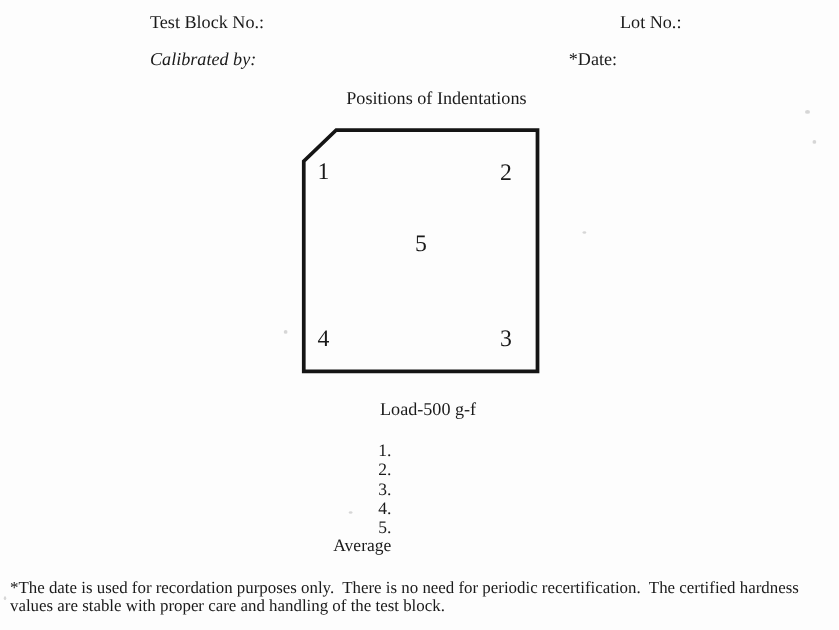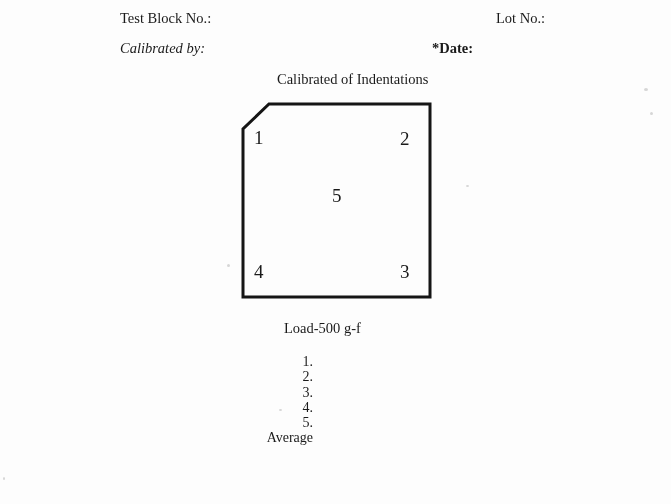--- a/index.html
+++ b/index.html
@@ -74,46 +74,47 @@
   }
 </style>
 </head>
 <body>
 
 <div class="page">
 
   <div class="abs field-label" style="left:120px; top:10px;">Test Block No.:</div>
   <div class="abs field-label" style="left:455px; top:10px;margin-left:41px;">Lot No.:</div>
   <div class="abs field-label" style="left:120px; top:40px;font-style:italic;">Calibrated by:</div>
-  <div class="abs field-label" style="left:432px; top:40px;font-weight:bold;">*Date:</div>
+  <div class="abs field-label" style="left:455px; top:40px;">*Date:</div>
 
-  <div class="abs section-title" style="left:277px; top:71px;">Calibrated of Indentations</div>
+  <div class="abs section-title" style="left:277px; top:71px;">Positions of Indentations</div>
 
   <div class="diagram">
     <svg width="192" height="198" viewBox="0 0 192 198">
       <polygon points="28,2 189,2 189,195 2,195 2,27" fill="none" stroke="#151515" stroke-width="3" stroke-linejoin="miter"></polygon>
     </svg>
     <span class="pos-num pos-1">1</span>
     <span class="pos-num pos-2">2</span>
     <span class="pos-num pos-5">5</span>
     <span class="pos-num pos-4">4</span>
     <span class="pos-num pos-3">3</span>
   </div>
 
-  <div class="abs load-label" style="left:284px; top:320px;text-align:center;">Load-500 g-f</div>
+  <div class="abs load-label" style="left:304px; top:320px;text-align:center;">Load-500 g-f</div>
 
   <div class="readings">
     <div>1.</div>
     <div>2.</div>
     <div>3.</div>
     <div>4.</div>
     <div>5.</div>
     <div>Average</div>
   </div>
 
+  <div class="footnote">*The date is used for recordation purposes only.  There is no need for periodic recertification.  The certified hardness values are stable with proper care and handling of the test block.</div>
 
   <div class="speck" style="left:644px; top:88px;  width:4px; height:3px;"></div>
   <div class="speck" style="left:650px; top:112px; width:3px; height:3px;"></div>
   <div class="speck" style="left:227px; top:264px; width:3px; height:3px;"></div>
   <div class="speck" style="left:466px; top:185px; width:3px; height:2px;"></div>
   <div class="speck" style="left:279px; top:409px; width:3px; height:2px;"></div>
   <div class="speck" style="left:3px;   top:477px; width:2px; height:3px;"></div>
 
 </div>
 

